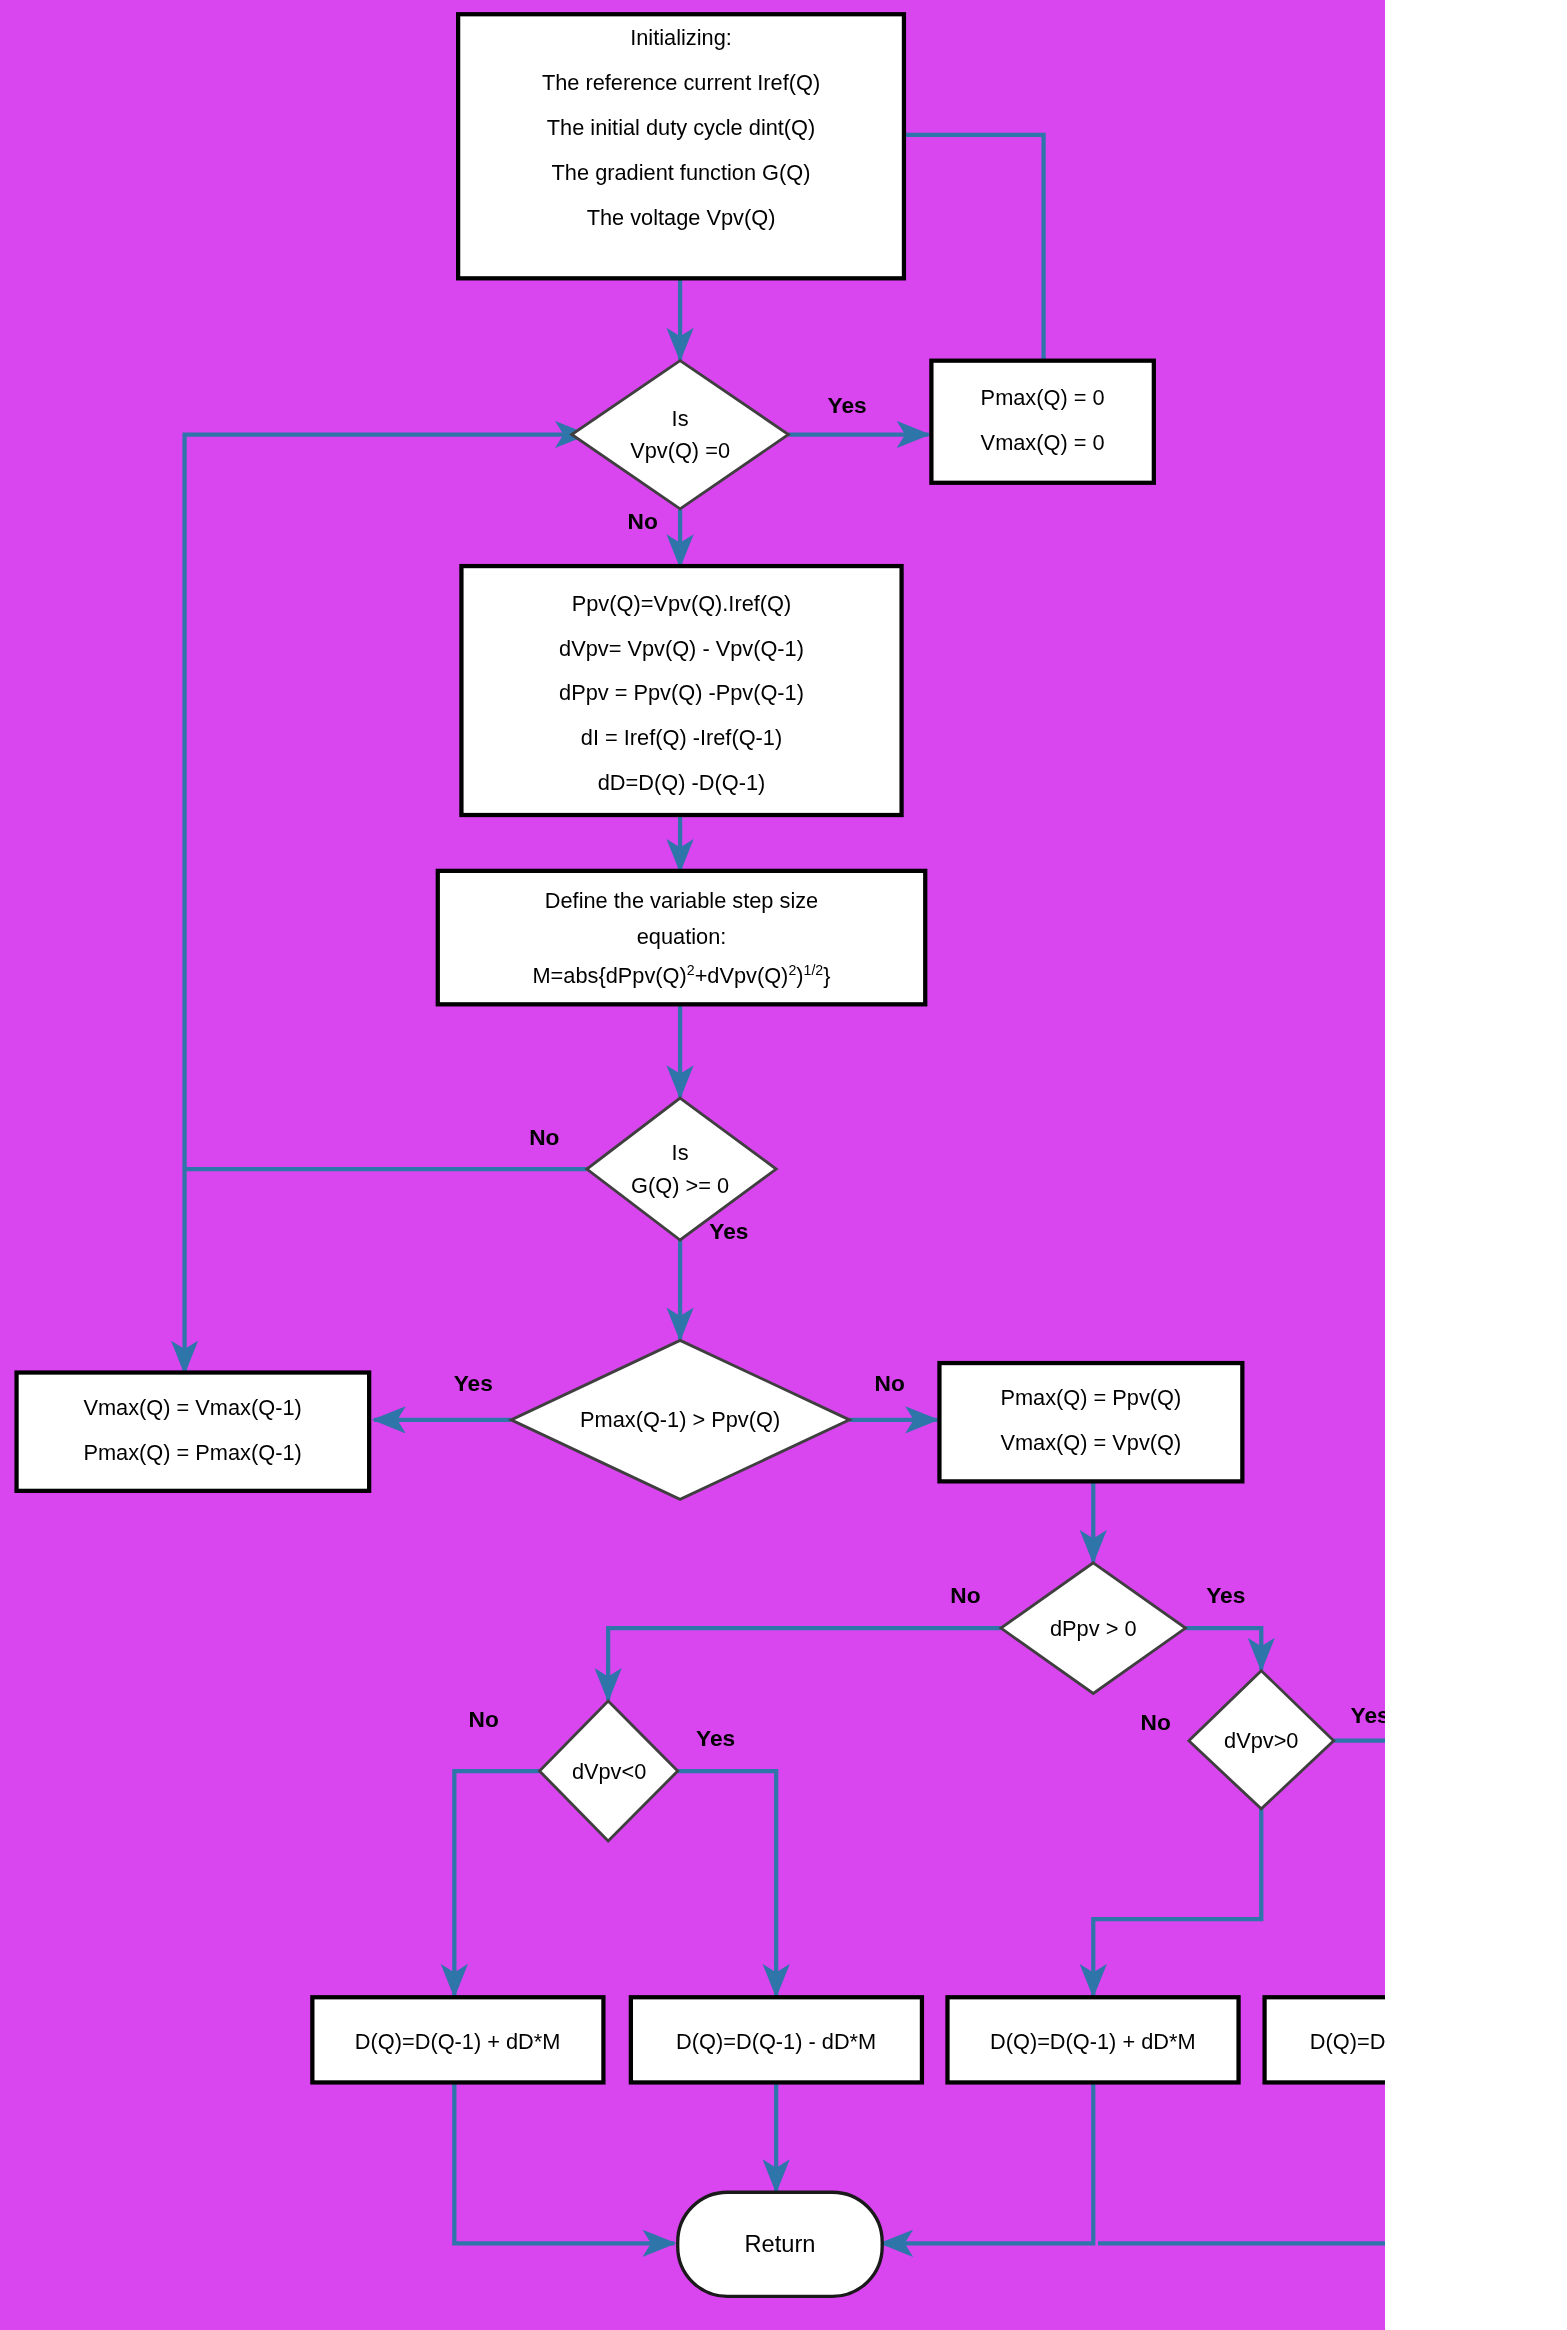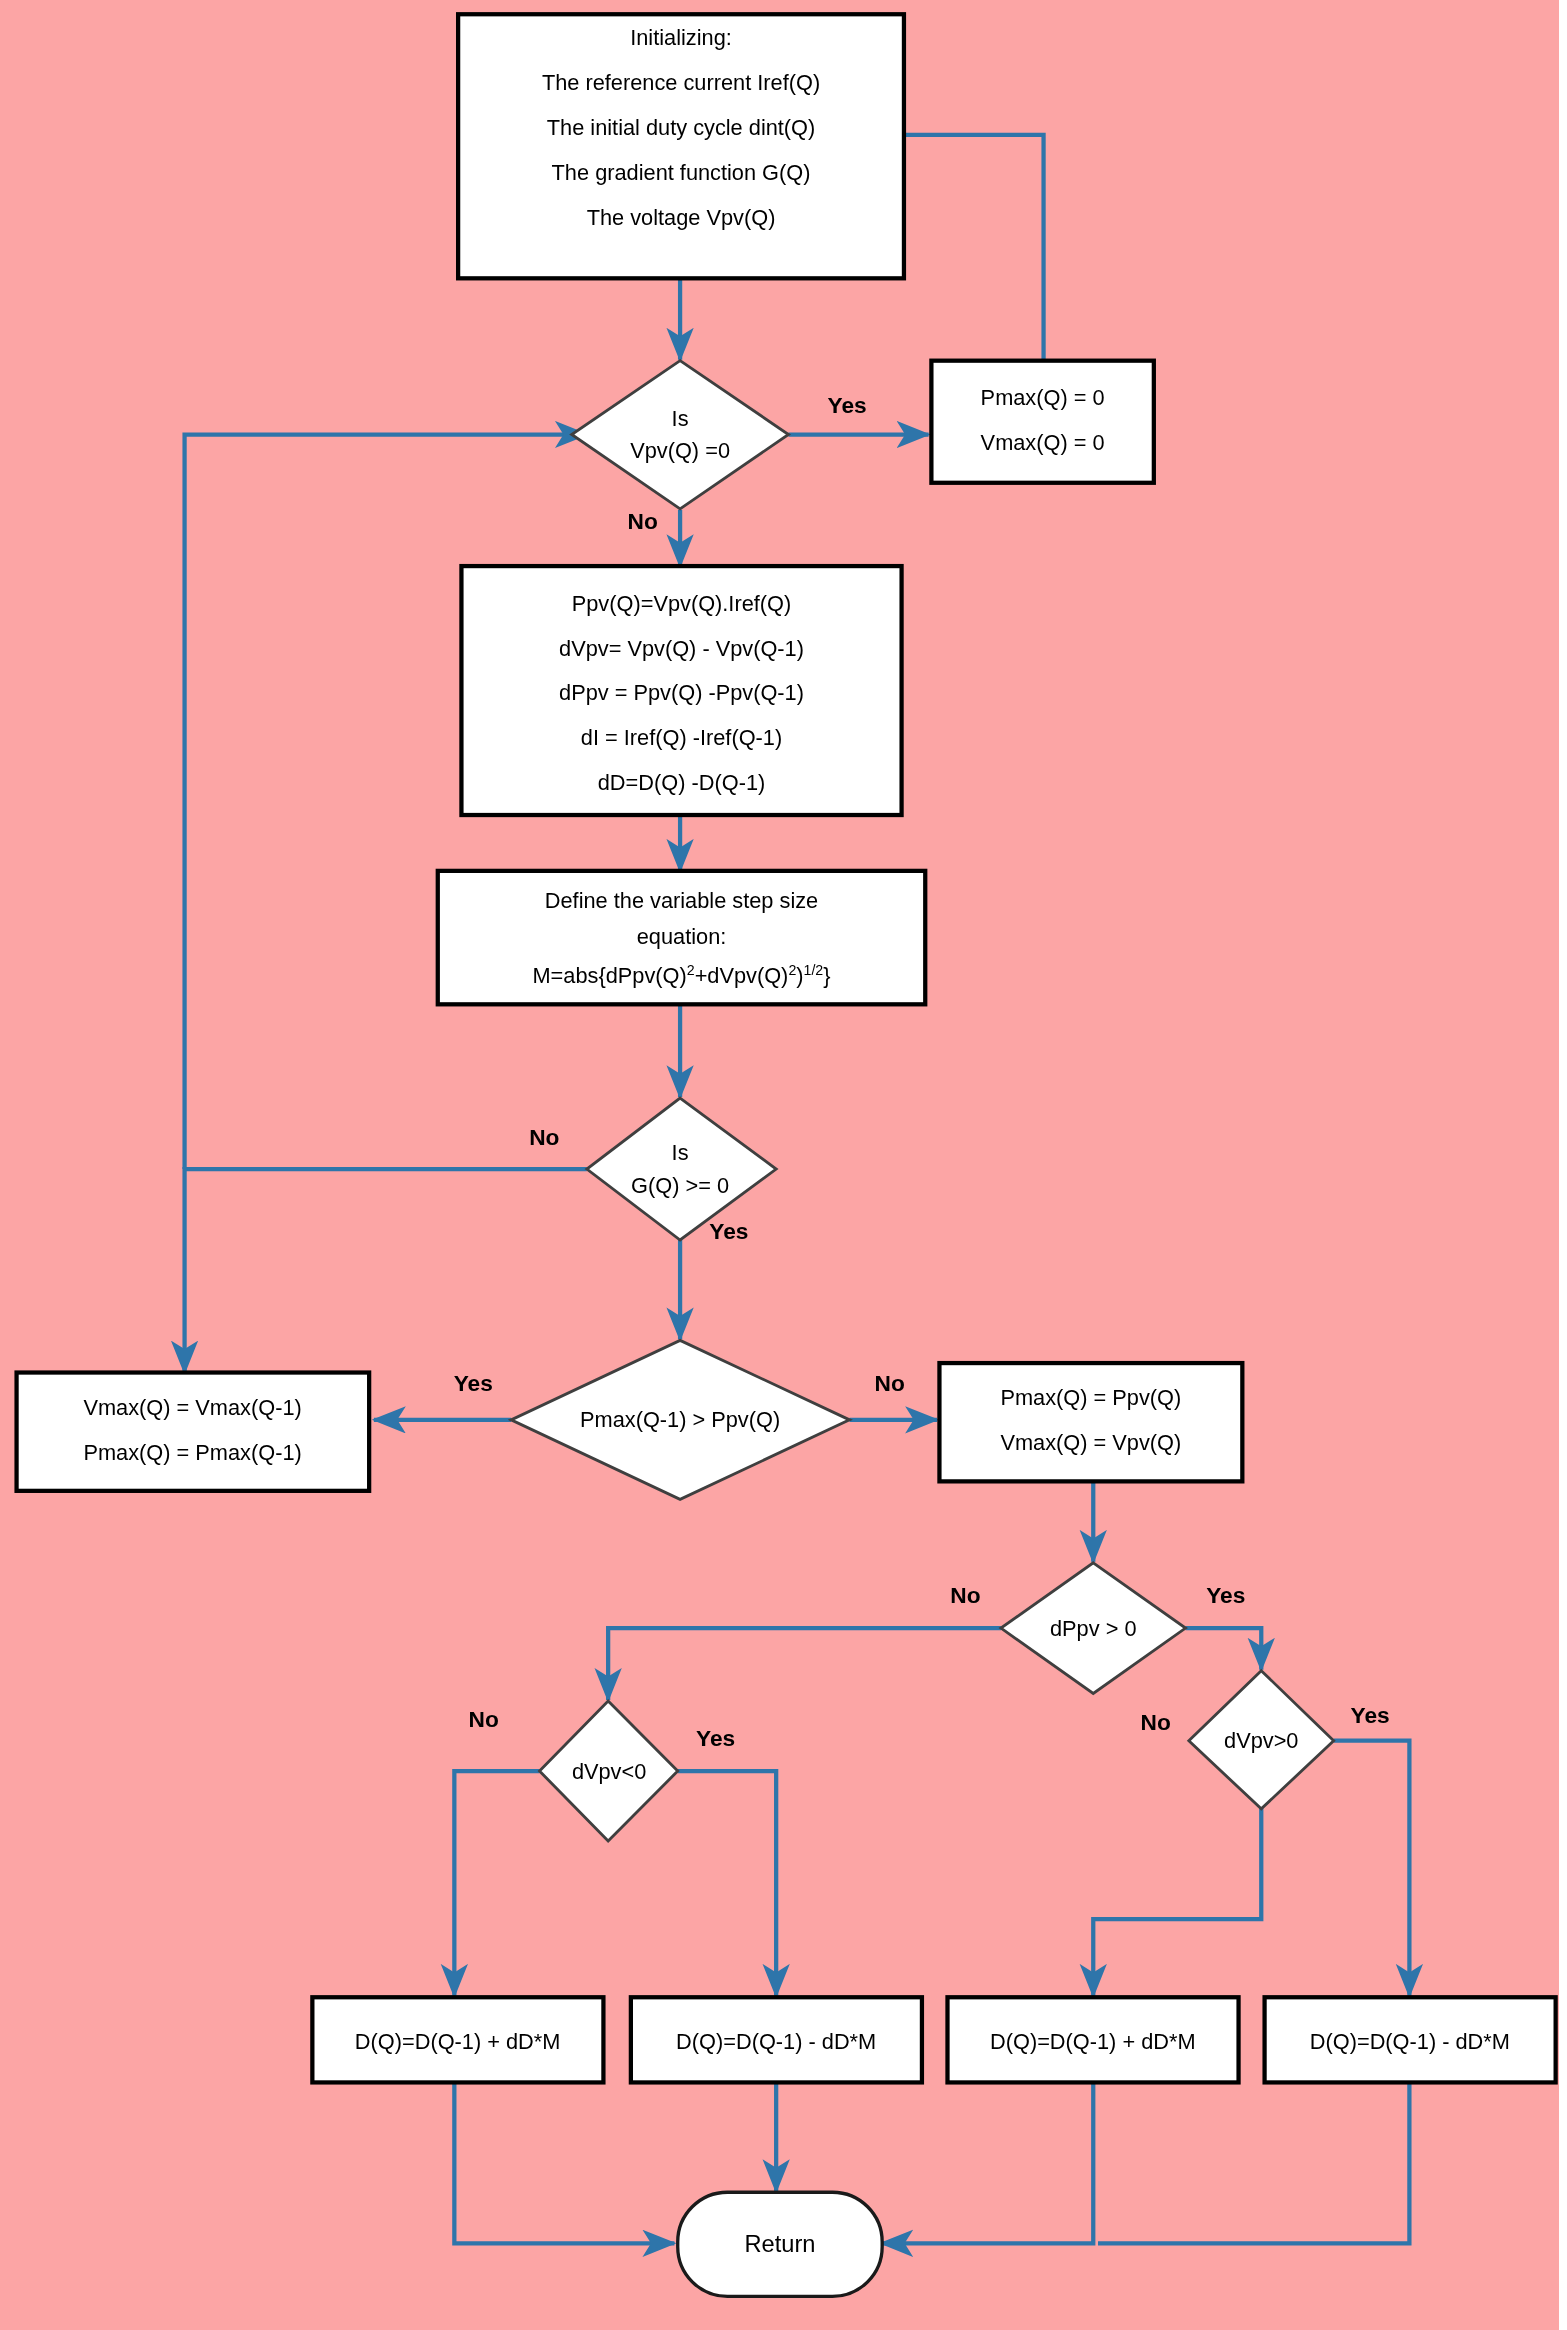--- a/index.html
+++ b/index.html
@@ -1,17 +1,17 @@
 <!DOCTYPE html>
 <html style="font-size:7.6px"><head>
 <meta charset="utf-8">
 <style>
   html,body{margin:0;padding:0;background:#ffffff;}
   body{font-family:"Liberation Sans",sans-serif;}
-  #page{position:relative;width:1559px;height:2330px;background:#fca5a5;overflow:hidden;}
+  #page{position:relative;width:1385px;height:2330px;background:#d946ef;overflow:hidden;}
   svg#flow{position:absolute;left:0;top:0;width:1567px;height:2330px;}
   .node-rect{fill:#ffffff;stroke:#000000;stroke-width:9;}
   .node-diamond{fill:#ffffff;stroke:#3f3f3f;stroke-width:6;}
   .node-term{fill:#ffffff;stroke:#1a1a1a;stroke-width:7;}
   .conn{stroke:#2e75aa;stroke-width:9;fill:none;}
   text{font-family:"Liberation Sans",sans-serif;fill:#000000;}
   .t-box{font-size:46px;}
   .t-dia{font-size:46px;}
   .t-lab{font-size:48px;font-weight:bold;}
   .t-term{font-size:50px;}

